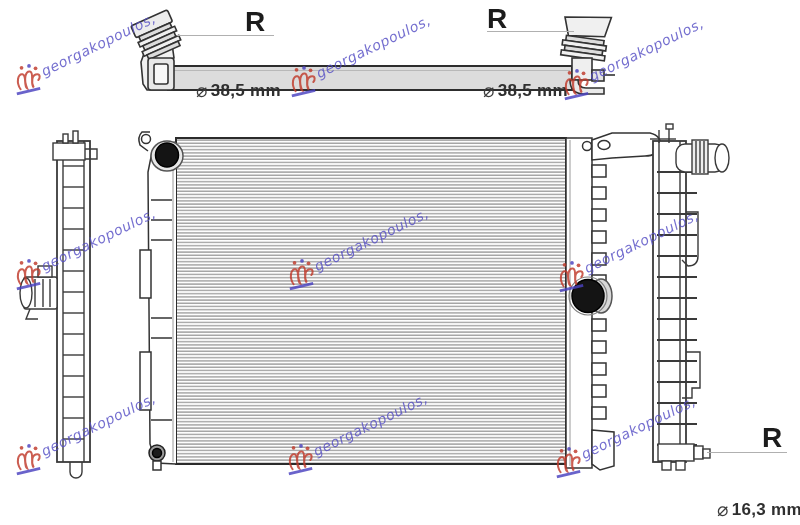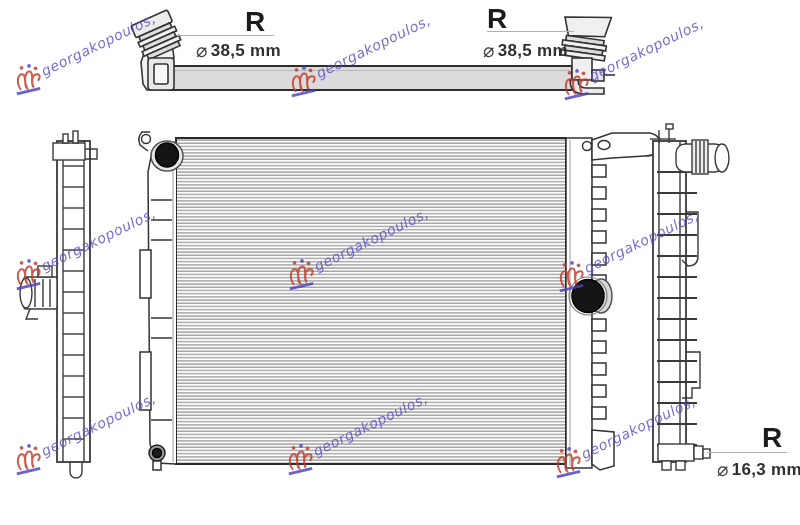--- a/index.html
+++ b/index.html
@@ -9,21 +9,21 @@
   }
   .art{position:absolute;left:0;top:0;width:800px;height:525px;}
   
   .r-label{
     position:absolute;font-size:28px;font-weight:700;color:#1c1c1c;line-height:1;
     font-family:"Liberation Sans", sans-serif;
   }
   .leader{position:absolute;height:0;border-top:1.5px solid #b0b0b0;}
   .dim{
     position:absolute;font-size:17px;font-weight:700;color:#2f2f2f;line-height:1;
-    letter-spacing:.3px;white-space:nowrap;
+    letter-spacing:.3px;white-space:nowrap;margin-top:40px;
   }
   .dim .sym{font-weight:400;font-size:19px;color:#3c3c3c;position:relative;top:1px;margin-right:3px;}
   
   .wm{position:absolute;width:160px;height:70px;pointer-events:none;}
   .wm-logo{position:absolute;left:0;top:24px;width:28px;height:38px;opacity:.82;}
   .wm-text{
     position:absolute;left:27px;top:28px;transform:rotate(-26deg);transform-origin:0 50%;
     font-style:italic;font-size:14px;letter-spacing:.6px;white-space:nowrap;
     color:rgba(86,78,196,.82);font-family:"DejaVu Sans", sans-serif;
   }

